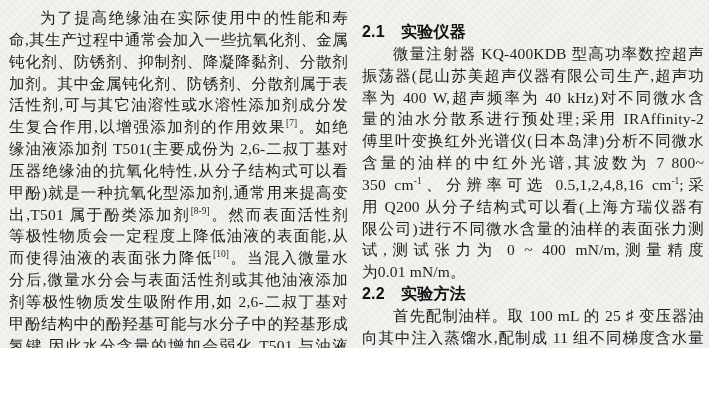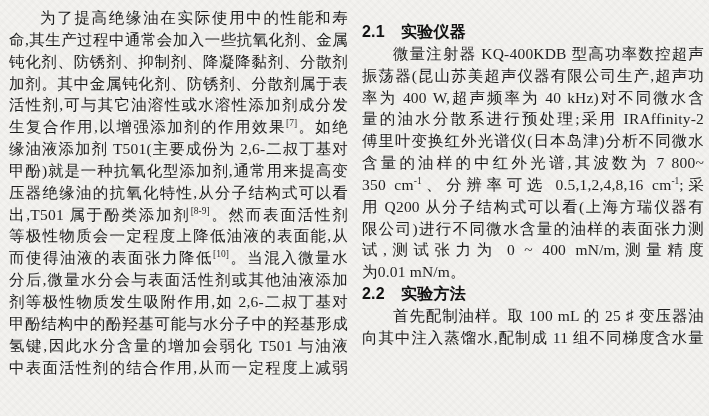--- a/index.html
+++ b/index.html
@@ -1,18 +1,18 @@
 <!DOCTYPE html>
 <html><head>
 <meta charset="utf-8">
 <style>
   html,body{margin:0;padding:0;}
   .page{
     position:relative;
-    width:709px;height:416px;
+    width:709px;height:348px;
     background-color:#f3f2ef;
     background-image:
       repeating-linear-gradient(45deg, rgba(0,0,0,0.015) 0 2px, transparent 2px 5px),
       repeating-linear-gradient(-45deg, rgba(90,90,90,0.02) 0 3px, transparent 3px 7px);
     overflow:hidden;
     font-family:"Liberation Serif","DejaVu Serif",serif;
     color:#1d1d1d;
   }
   .col{position:absolute;}
   .col-left{left:9px;top:7px;width:339px;}
@@ -46,22 +46,22 @@
 
 <div class="page">
   <div class="col col-left">
       <div class="line indent"><span>为了提高绝缘油在实际使用中的性能和寿</span></div>
       <div class="line"><span>命,其生产过程中通常会加入一些抗氧化剂、金属</span></div>
       <div class="line"><span>钝化剂、防锈剂、抑制剂、降凝降黏剂、分散剂等添</span></div>
       <div class="line"><span>加剂。其中金属钝化剂、防锈剂、分散剂属于表面</span></div>
       <div class="line"><span>活性剂,可与其它油溶性或水溶性添加剂成分发</span></div>
       <div class="line"><span>生复合作用,以增强添加剂的作用效果</span><sup>[7]</sup><span>。如绝</span></div>
       <div class="line"><span>缘油液添加剂 T501(主要成份为 2,6-二叔丁基对</span></div>
+      <div class="line"><span>压器绝缘油的抗氧化特性,从分子结构式可以看</span></div>
       <div class="line"><span>甲酚)就是一种抗氧化型添加剂,通常用来提高变</span></div>
-      <div class="line"><span>压器绝缘油的抗氧化特性,从分子结构式可以看</span></div>
       <div class="line"><span>出,T501 属于酚类添加剂</span><sup>[8-9]</sup><span>。然而表面活性剂</span></div>
       <div class="line"><span>等极性物质会一定程度上降低油液的表面能,从</span></div>
       <div class="line"><span>而使得油液的表面张力降低</span><sup>[10]</sup><span>。当混入微量水</span></div>
       <div class="line"><span>分后,微量水分会与表面活性剂或其他油液添加</span></div>
       <div class="line"><span>剂等极性物质发生吸附作用,如 2,6-二叔丁基对</span></div>
       <div class="line"><span>甲酚结构中的酚羟基可能与水分子中的羟基形成</span></div>
       <div class="line"><span>氢键,因此水分含量的增加会弱化 T501 与油液</span></div>
       <div class="line"><span>中表面活性剂的结合作用,从而一定程度上减弱</span></div>
     </div>
   <div class="col col-right">

